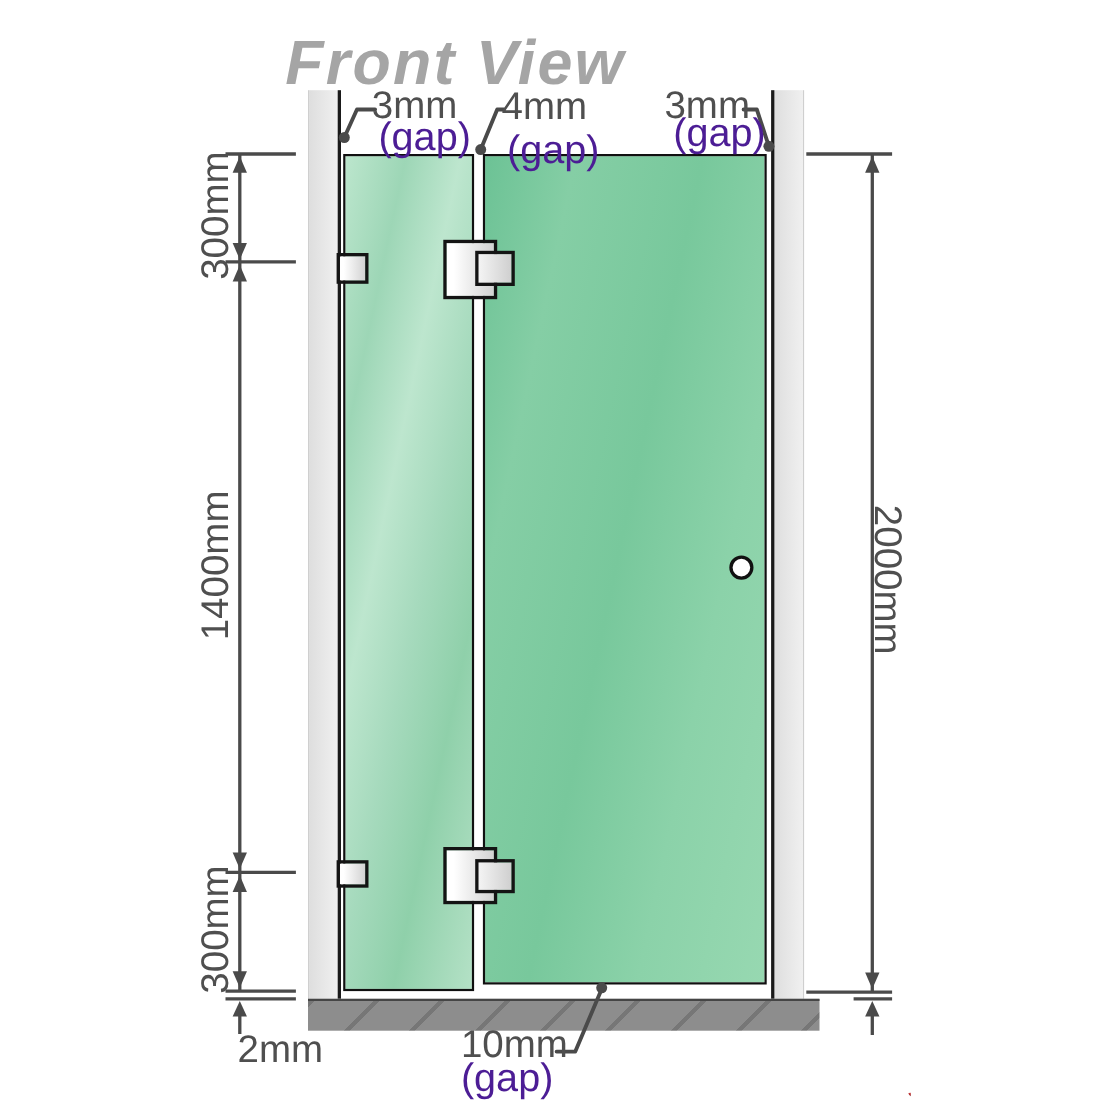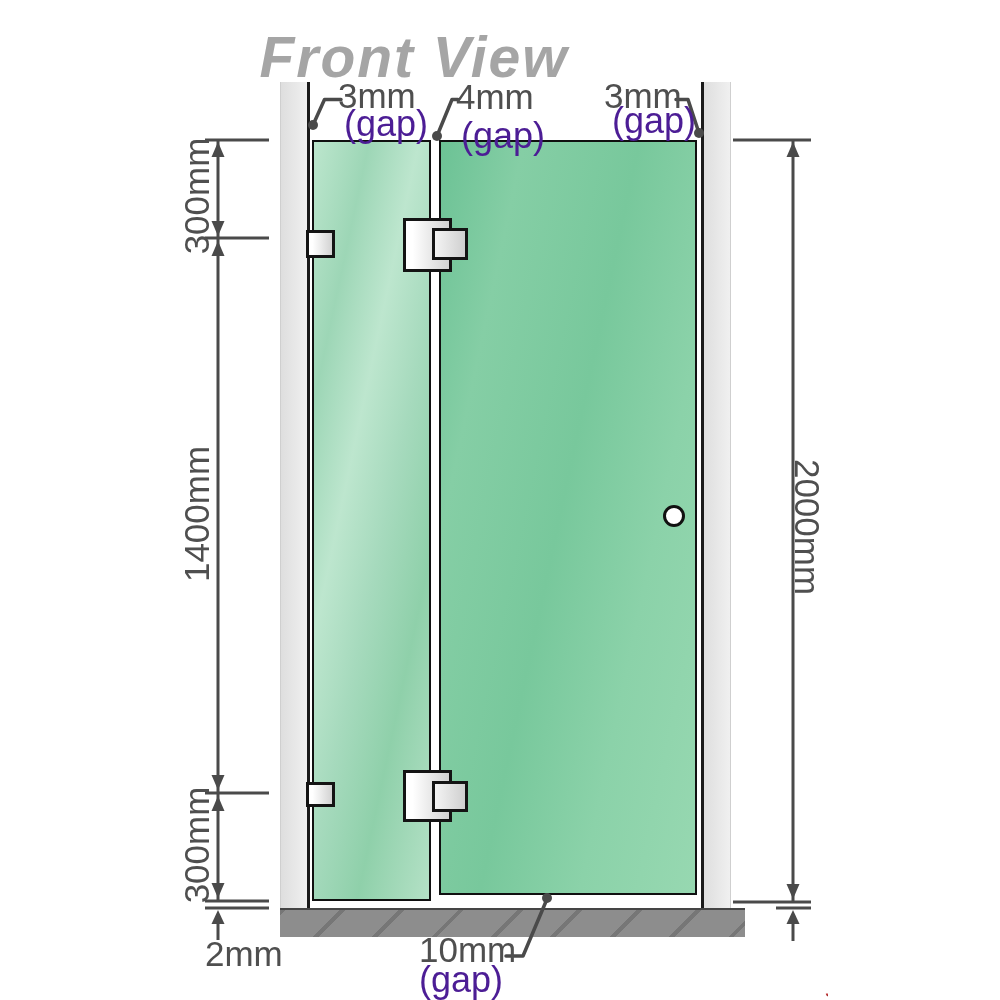--- a/index.html
+++ b/index.html
@@ -59,21 +59,21 @@
   .gap-left-v{left:338px;top:78px;}
   .gap-left-n{left:344px;top:106px;}
   .gap-mid-v{left:456px;top:79px;}
   .gap-mid-n{left:461px;top:118px;}
   .gap-right-v{left:604px;top:78px;}
   .gap-right-n{left:612px;top:103px;}
   .dim-top{left:196px;top:196px;}
   .dim-mid{left:196px;top:514px;}
   .dim-bot{left:196px;top:845px;}
   .dim-height{left:807px;top:527px;}
-  .lbl-2mm{left:205px;top:936px;}
+  .lbl-2mm{left:216px;top:936px;}
   .lbl-10mm{left:419px;top:932px;}
   .lbl-10mm-n{left:419px;top:962px;}
   
   .red-fragment{
     left:826px;top:992px;width:46px;height:6px;z-index:6;
     background:linear-gradient(180deg,#d04040,#4d0308);
     border-radius:0 0 70% 40% / 0 0 100% 100%;
     transform:rotate(-4deg);
   }
 </style>

